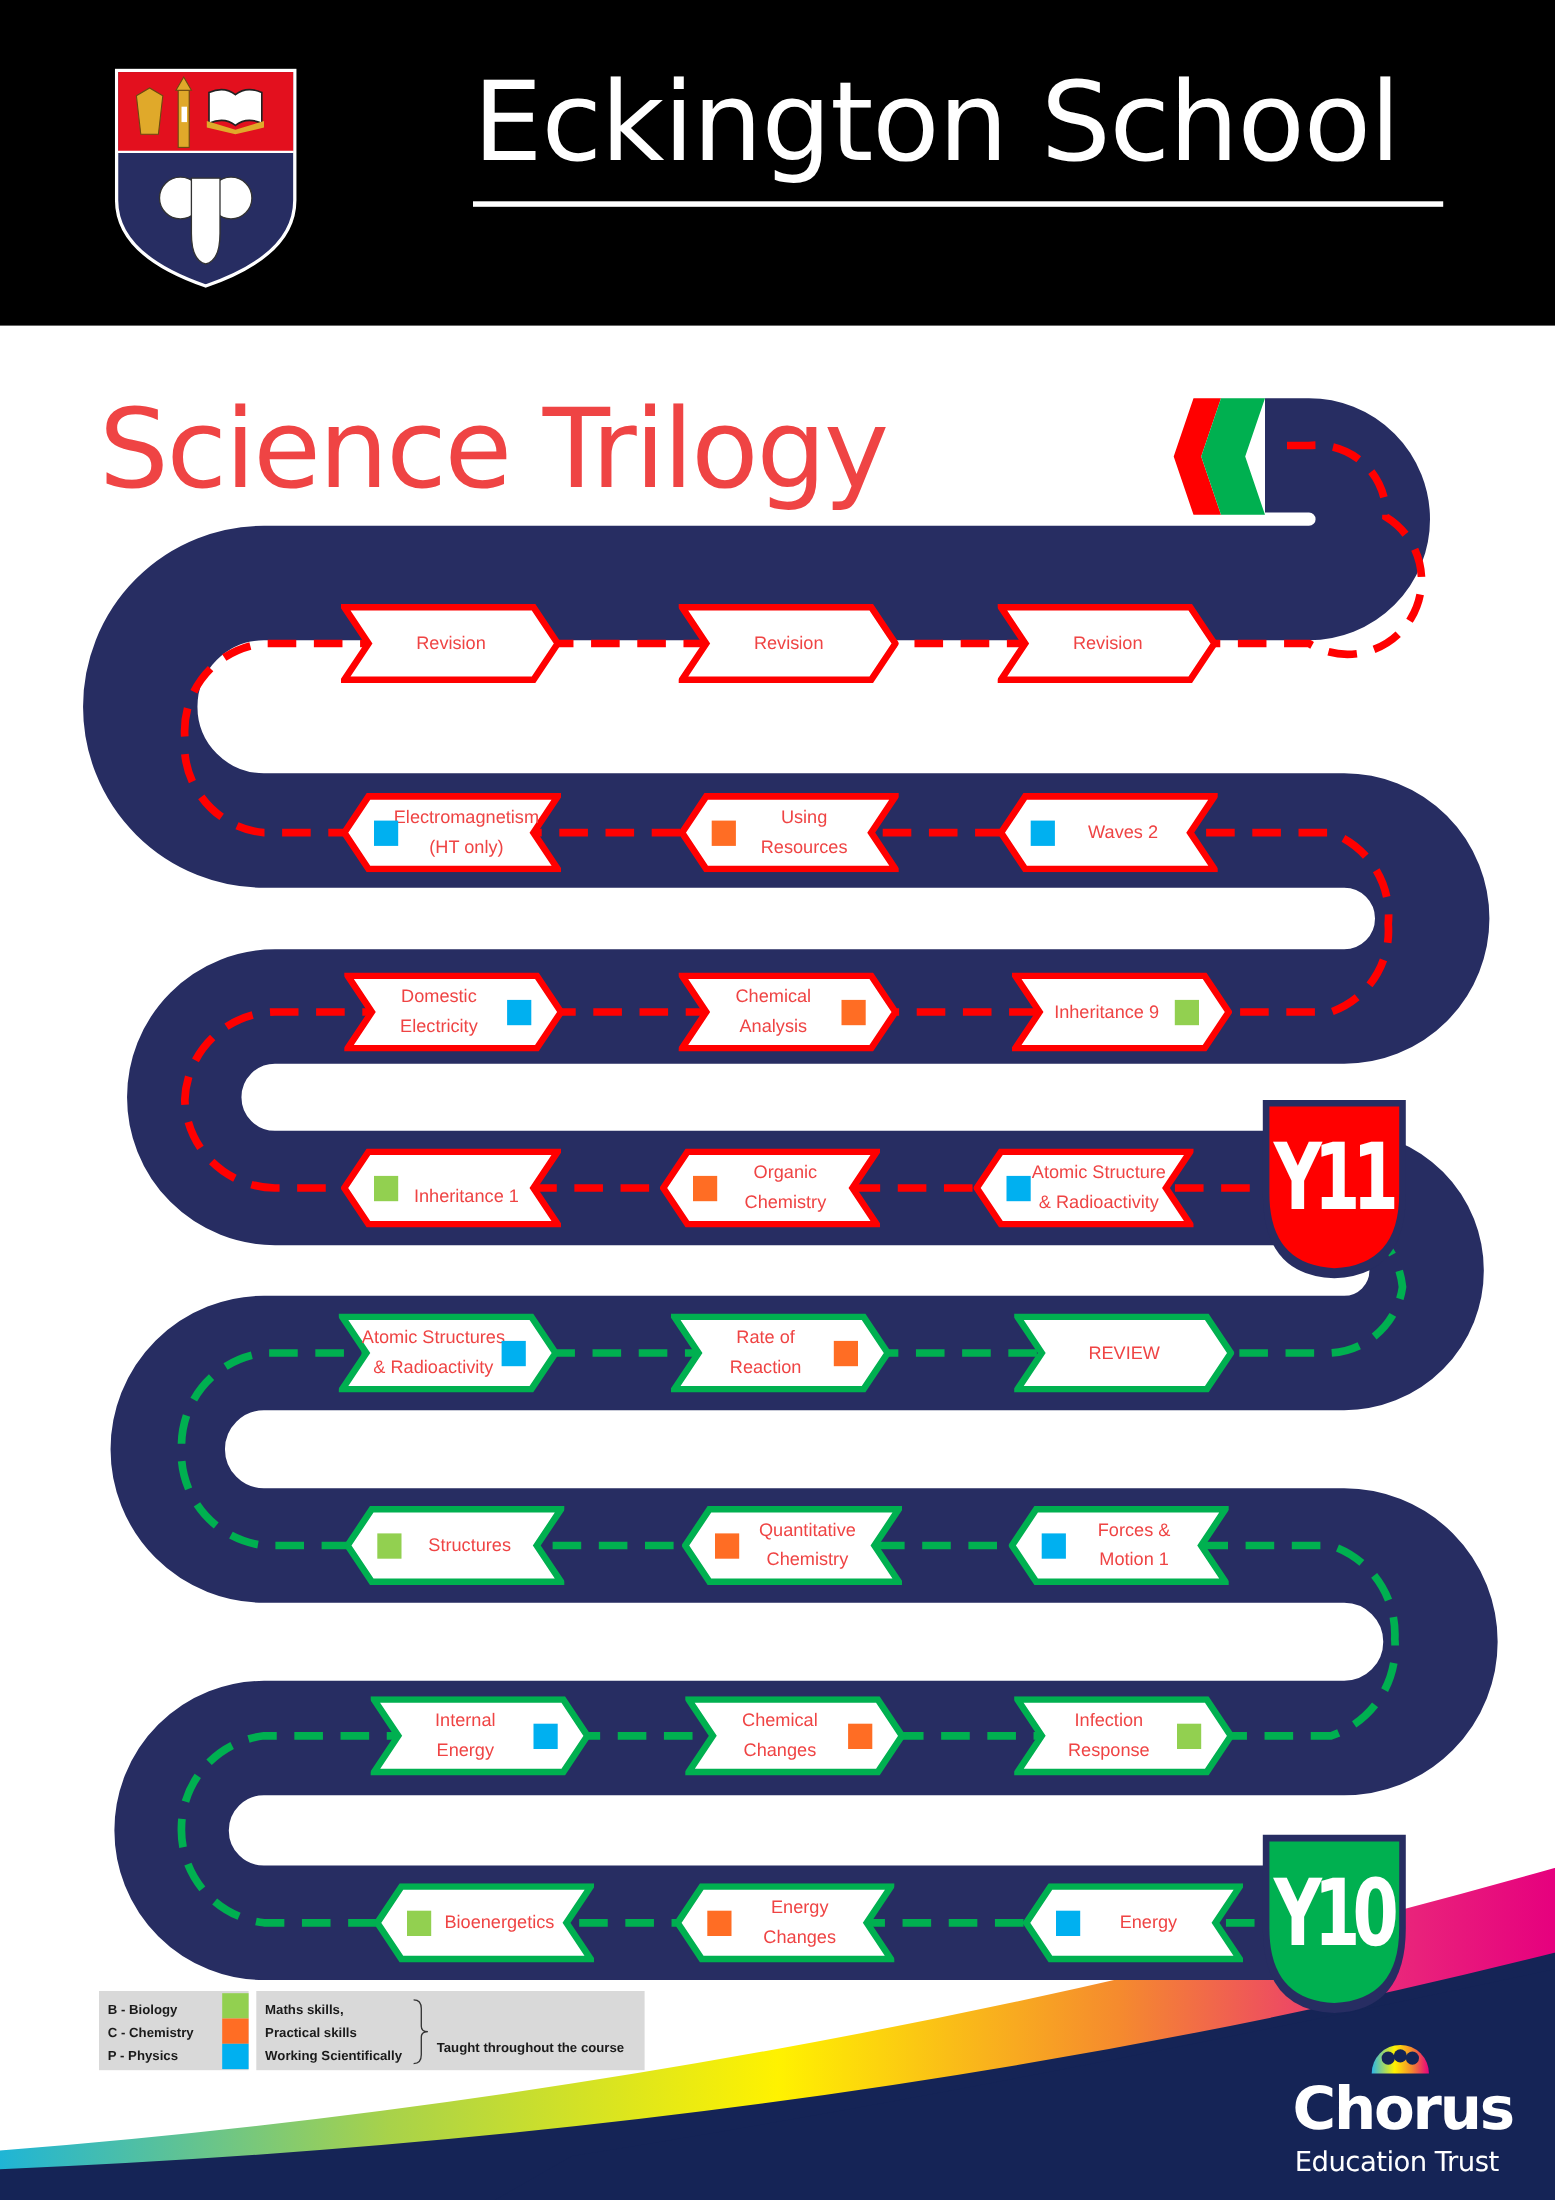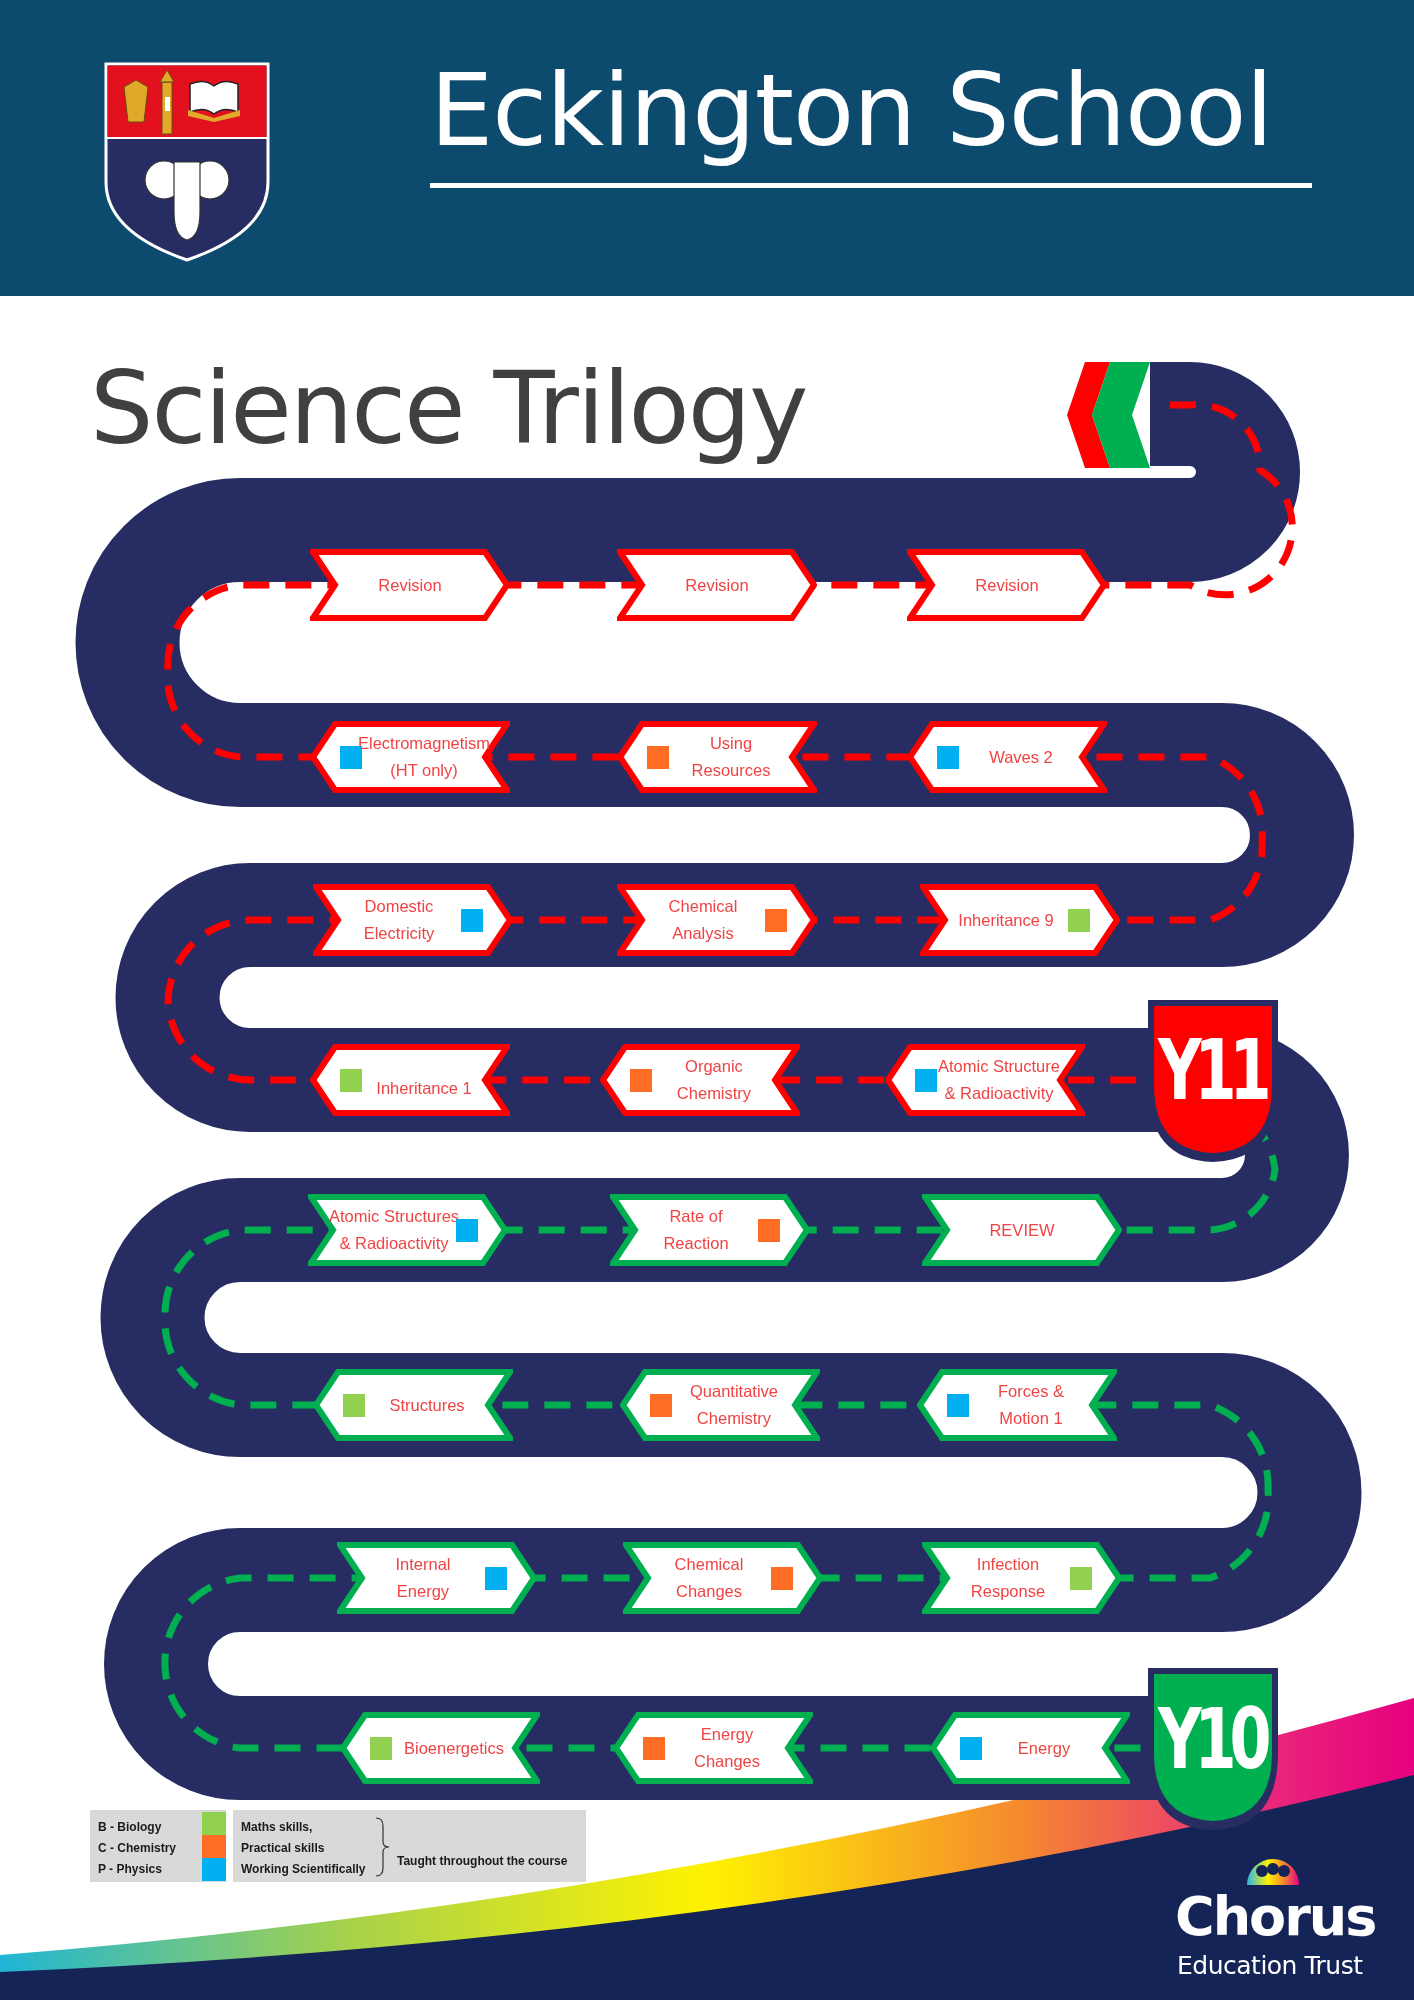--- a/index.html
+++ b/index.html
@@ -1,22 +1,22 @@
 <!DOCTYPE html>
 <html><head>
 <meta charset="utf-8">
 <style>
   html, body { margin:0; padding:0; }
   body { width:1414px; height:2000px; position:relative; overflow:hidden; background:#ffffff; font-family:"DejaVu Sans", sans-serif; }
-  .header { position:absolute; left:0; top:0; width:1414px; height:296px; background:#0c4a6e; }
+  .header { position:absolute; left:0; top:0; width:1414px; height:296px; background:#000000; }
   .school-name { position:absolute; left:430px; top:52px; width:890px; font-family:"DejaVu Sans", sans-serif; font-size:100px; color:#fff; letter-spacing:-1px; line-height:118px; white-space:nowrap; }
   .header-rule { position:absolute; left:430px; top:183px; width:882px; height:5px; background:#fff; }
   .subtitle { position:absolute; left:563px; top:202px; font-family:"DejaVu Sans", sans-serif; font-size:58px; color:#fff; white-space:nowrap; letter-spacing:-0.5px; }
   .crest { position:absolute; left:104px; top:62px; width:166px; height:200px; }
-  .page-title { position:absolute; left:90px; top:350px; font-family:"DejaVu Sans", sans-serif; font-size:100px; color:#404040; letter-spacing:-2px; white-space:nowrap; }
+  .page-title { position:absolute; left:90px; top:350px; font-family:"DejaVu Sans", sans-serif; font-size:100px; color:#ef4444; letter-spacing:-2px; white-space:nowrap; }
   svg.road { position:absolute; left:0; top:0; }
   .box { position:absolute; width:200px; height:70px; display:flex; align-items:center; justify-content:center; }
   .box-label { position:relative; z-index:2; font-family:"Liberation Sans", sans-serif; font-size:16.5px; color:#ef4444; text-align:center; line-height:27px; white-space:pre-line; }
   .legend-left { position:absolute; left:90px; top:1810px; width:136px; height:72px; background:#d9d9d9; }
   .legend-right { position:absolute; left:233px; top:1810px; width:353px; height:72px; background:#d9d9d9; }
   .leg-txt { position:absolute; font-family:"Liberation Sans", sans-serif; font-weight:bold; font-size:12px; color:#1a1a1a; white-space:nowrap; }
   .leg-sw { position:absolute; width:24px; height:23px; }
   .chorus { position:absolute; left:1175px; top:1845px; width:200px; }
   .chorus-name { font-family:"DejaVu Sans", sans-serif; font-weight:bold; font-size:54px; color:#fff; letter-spacing:-2px; line-height:56px; position:absolute; left:0; top:44px; white-space:nowrap; }
   .chorus-sub { font-family:"DejaVu Sans", sans-serif; font-size:25px; color:#fff; position:absolute; left:2px; top:106px; white-space:nowrap; letter-spacing:-0.5px; }

